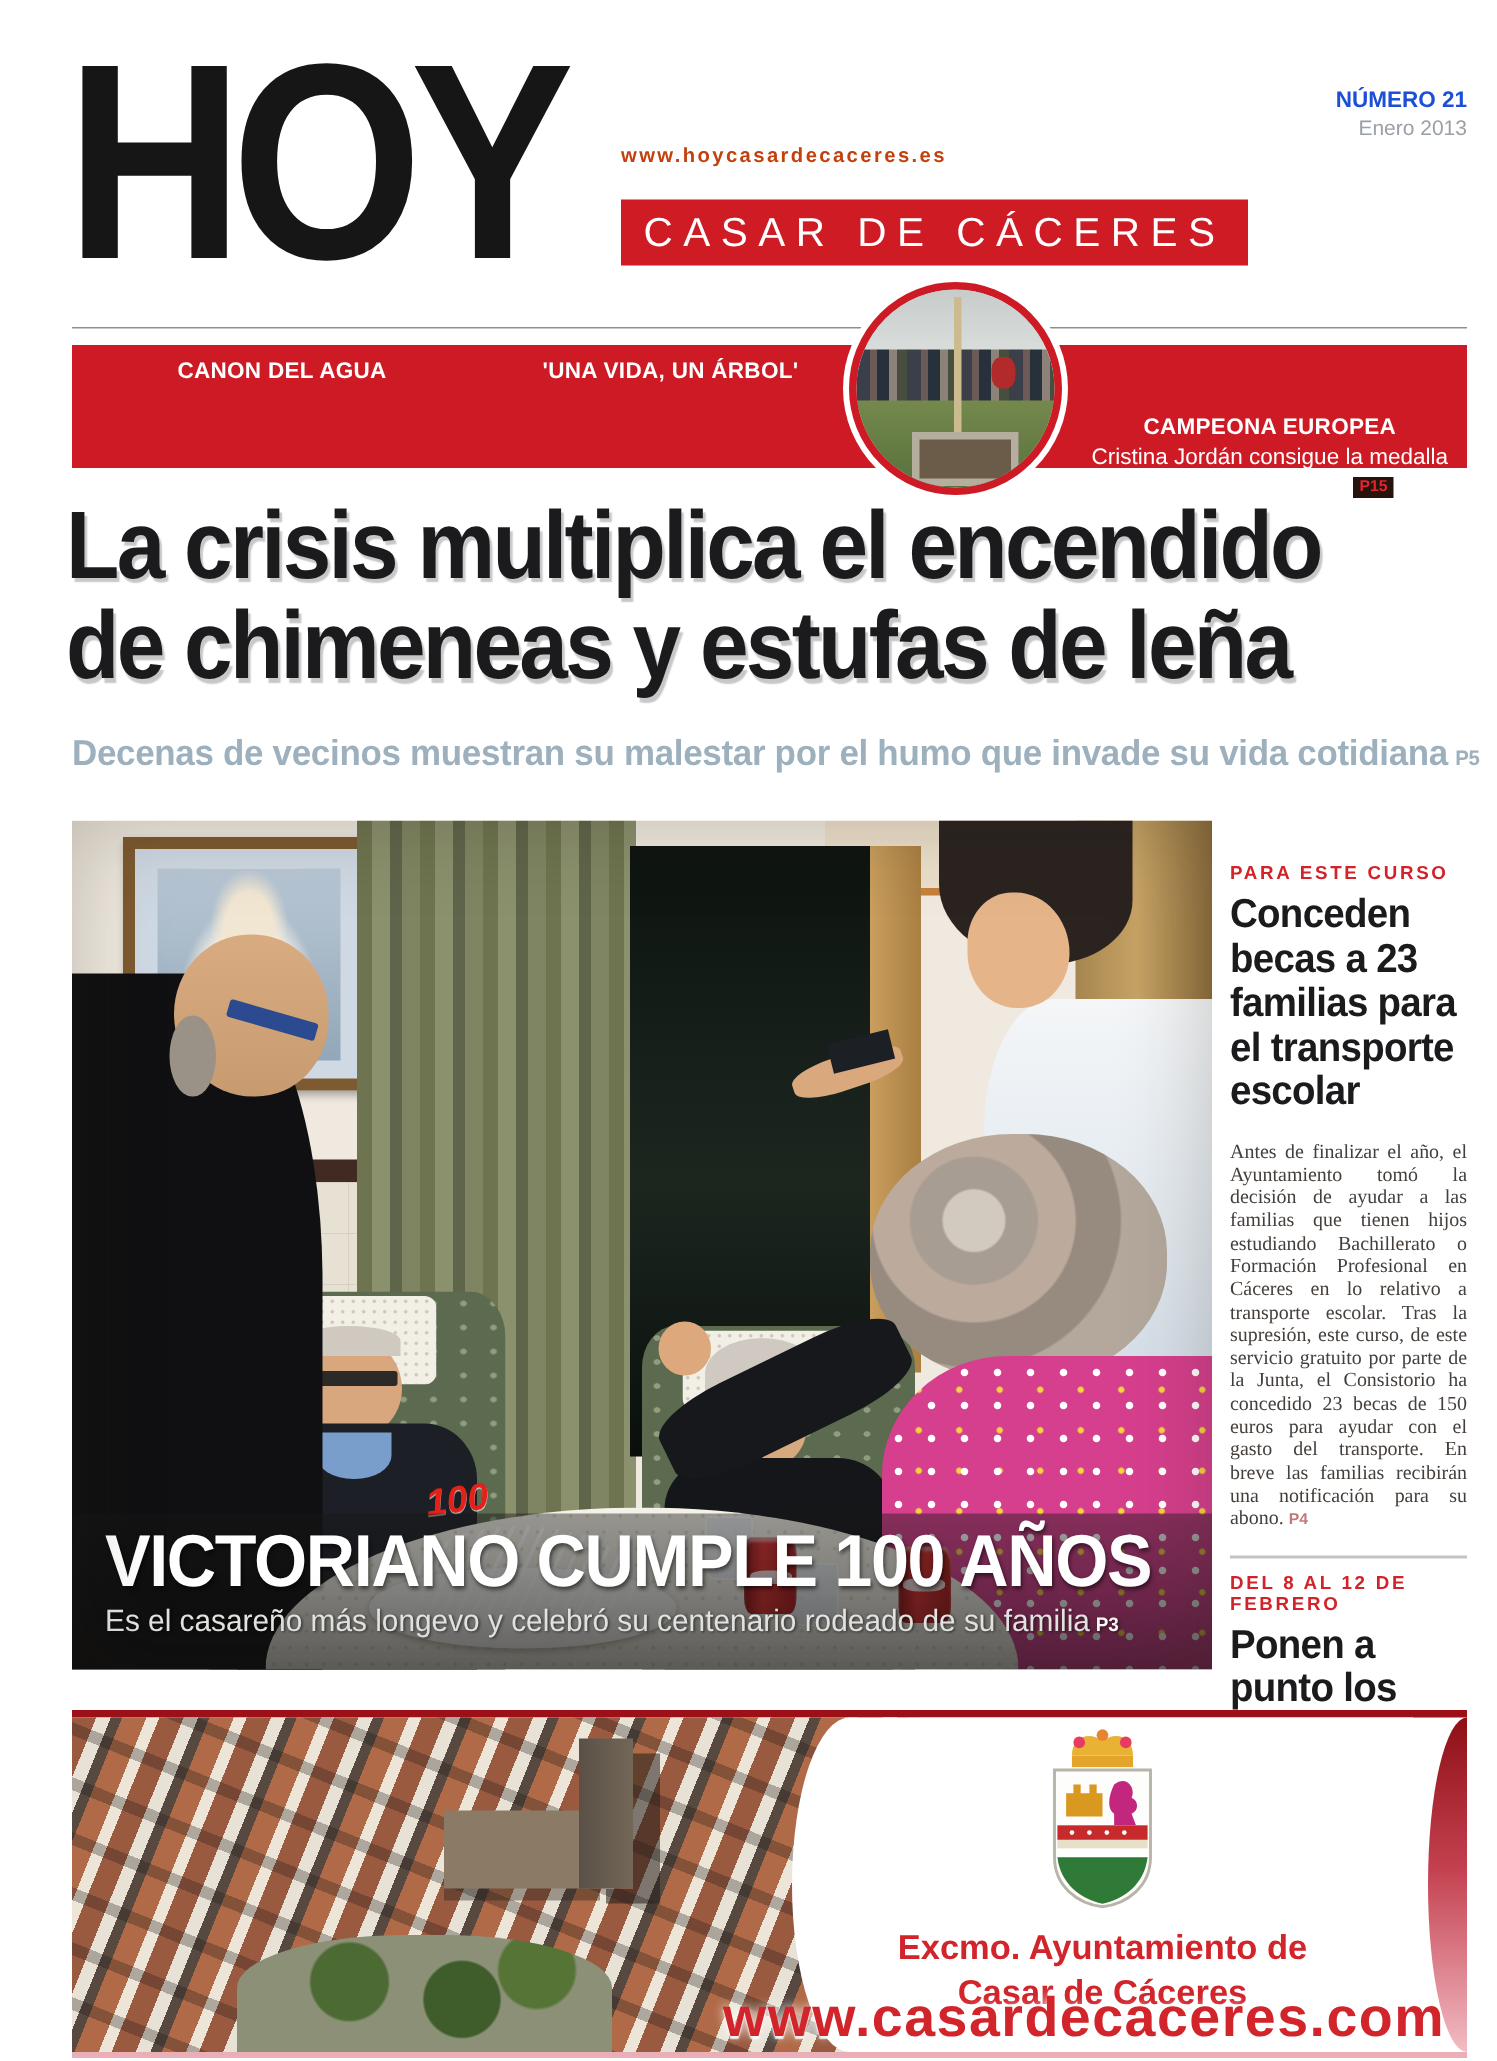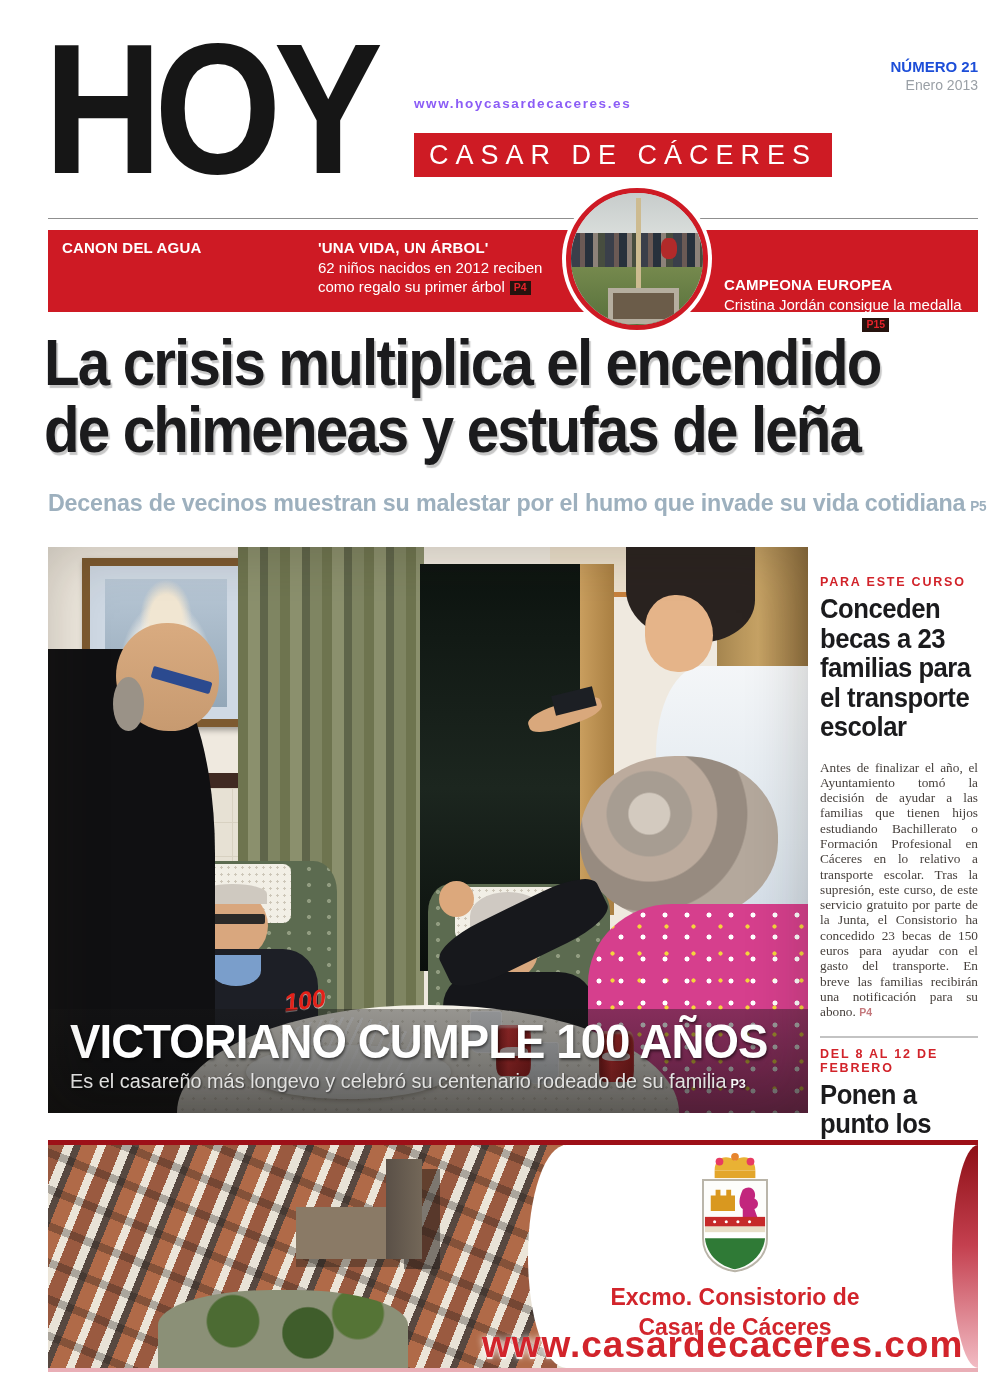--- a/index.html
+++ b/index.html
@@ -3,31 +3,31 @@
 <meta charset="utf-8">
 <style>
   html,body{margin:0;padding:0;background:#ffffff;}
   body{font-family:"Liberation Sans",sans-serif;-webkit-font-smoothing:antialiased;}
   #page{position:relative;width:998px;height:1374px;background:#fff;overflow:hidden;margin:0 auto;}
 
   
   .hoy{position:absolute;left:44px;top:16px;font-weight:900;font-size:186px;line-height:1;
        letter-spacing:-9px;color:#161616;transform:scaleX(.88);transform-origin:left top;}
   .site-url{position:absolute;left:414px;top:96px;font-size:13.5px;font-weight:700;
-       letter-spacing:1.6px;color:#8b5cf6;}
+       letter-spacing:1.6px;color:#c2410c;}
   .edition-banner{position:absolute;left:414px;top:133px;width:418px;height:44px;
        background:#ce1b24;color:#fff;display:flex;align-items:center;justify-content:center;
        font-size:27px;letter-spacing:7px;font-weight:400;}
   .issue-box{position:absolute;right:20px;top:58px;text-align:right;}
   .issue-num{font-size:15px;font-weight:700;color:#1d4ed8;}
   .issue-date{font-size:14px;color:#9aa0a6;margin-top:2px;}
   .header-rule{position:absolute;left:48px;right:20px;top:218px;height:1px;background:#8f8f8f;}
 
   
-  .teaser-strip{position:absolute;left:48px;right:20px;top:230px;height:82px;background:#ce1a24;}
+  .teaser-strip{position:absolute;left:48px;right:20px;top:230px;height:82px;background:#ce1a24;text-align:center;}
   .teaser{position:absolute;top:9px;color:#fff;}
   .teaser .kick{font-size:15px;font-weight:700;letter-spacing:.2px;}
   .teaser .txt{font-size:15px;line-height:19px;font-weight:400;margin-top:2px;}
   .pbadge{display:inline-block;background:#26130e;color:#e5232b;font-size:10.5px;font-weight:700;
        padding:1px 4px;margin-left:5px;vertical-align:1px;line-height:1.1;}
   .t1{left:14px;width:252px;} .t2{left:270px;width:258px;} .t3{left:676px;width:245px;margin-top:37px;}
 
   .circle-photo{position:absolute;left:518px;top:-42px;width:132px;height:132px;border-radius:50%;
        border:5px solid #ce1a24;box-shadow:0 0 0 4px #fff;overflow:hidden;background:#cdd2d1;z-index:5;}
   .cp-sky{position:absolute;inset:0 0 58% 0;background:linear-gradient(#c7cccb,#dfe3e0);}
@@ -176,21 +176,20 @@
     <div class="issue-date">Enero 2013</div>
   </div>
   <div class="header-rule"></div>
 
   <div class="teaser-strip">
     <div class="teaser t1">
       <div class="kick">CANON DEL AGUA</div>
     </div>
     <div class="teaser t2">
       <div class="kick">'UNA VIDA, UN ÁRBOL'</div>
-      <div class="txt"><span>62 niños nacidos en 2012 reciben como regalo su primer árbol</span><span class="pbadge">P4</span></div>
     </div>
     <div class="teaser t3">
       <div class="kick">CAMPEONA EUROPEA</div>
       <div class="txt"><span>Cristina Jordán consigue la medalla de oro del año 2010</span><span class="pbadge">P15</span></div>
     </div>
     <div class="circle-photo">
       <div class="cp-sky"></div>
       <div class="cp-crowd"></div>
       <div class="cp-red-jacket"></div>
       <div class="cp-grass"></div>
@@ -287,21 +286,21 @@
         <path d="M53 42 c9 -7 15 3 12 9 c5 2 5 9 0 11 l3 8 h-15 v-8 c-5 -3 -4 -12 0 -20 Z" fill="#c2267d"></path>
         <rect x="14" y="70" width="62" height="10" fill="#c62a2a"></rect>
         <circle cx="24" cy="75" r="1.6" fill="#fff"></circle>
           <circle cx="36" cy="75" r="1.6" fill="#fff"></circle>
         <circle cx="48" cy="75" r="1.6" fill="#fff"></circle>
           <circle cx="60" cy="75" r="1.6" fill="#fff"></circle>
         <rect x="14" y="80" width="62" height="6" fill="#e8dfc9"></rect>
         <rect x="14" y="86" width="62" height="6" fill="#ffffff"></rect>
         <path d="M14 92 H76 C74 110 60 121 45 124 C30 121 16 110 14 92 Z" fill="#2f7a36"></path>
       </svg>
-      <div class="ad-org">Excmo. Consistorio de</div>
+      <div class="ad-org">Excmo. Ayuntamiento de</div>
       <div class="ad-org">Casar de Cáceres</div>
       <div class="ad-url">www.casardecaceres.com</div>
     </div>
     <div class="side-band"></div>
     <div class="banner-bottom"></div>
   </div>
 
 </div>
 
 </body></html>

